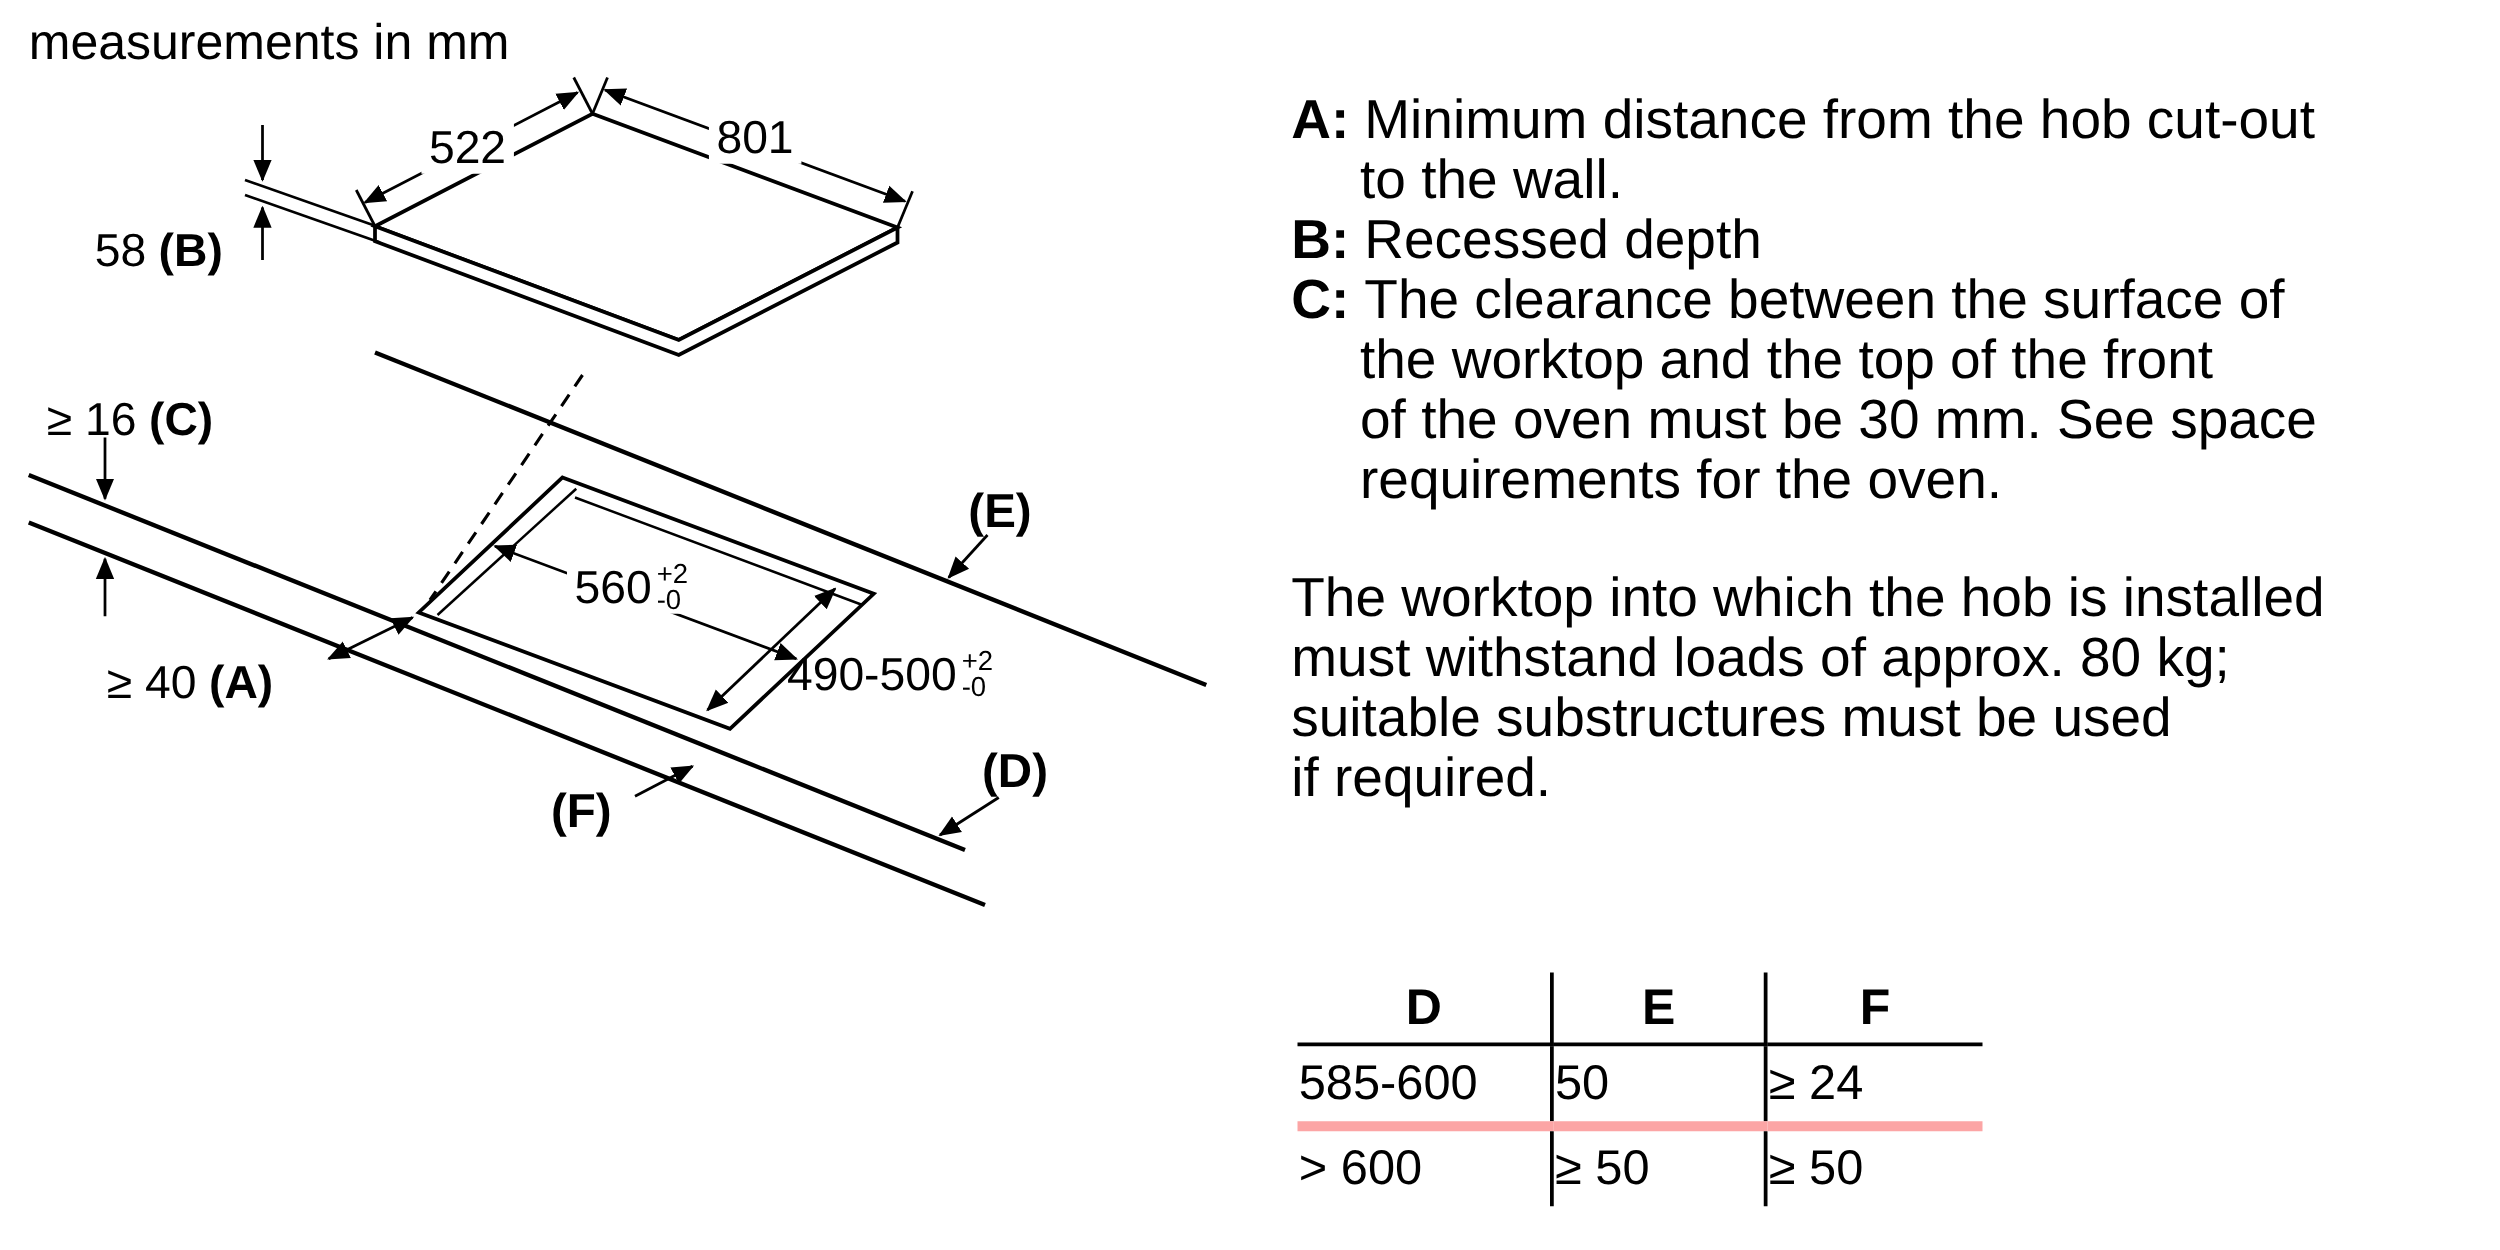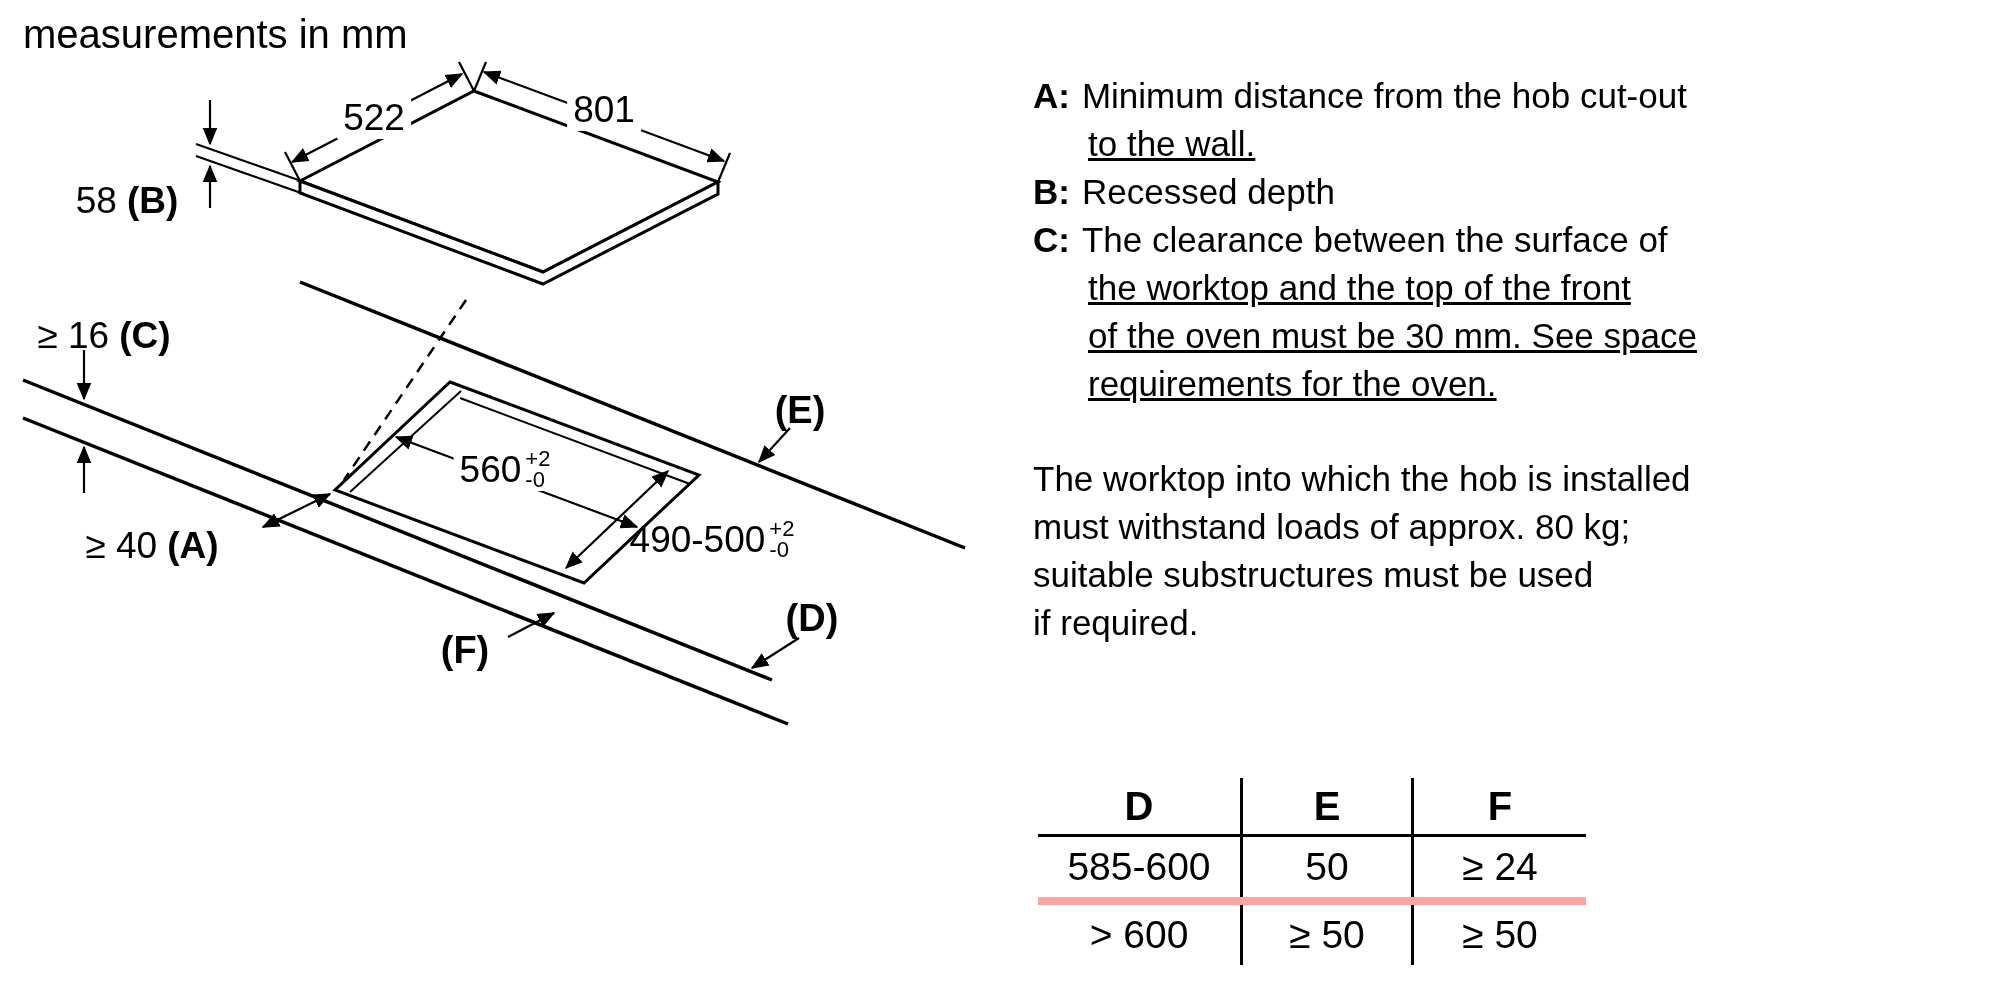--- a/index.html
+++ b/index.html
@@ -15,29 +15,29 @@
     font-size:37px;white-space:nowrap;display:inline-flex;align-items:flex-end;
   }
   .bgw{background:#ffffff;padding:0 6px;}
   .dim-label b.k{margin-left:10px;}
   .letter{font-weight:bold;font-size:38px;}
   .tol{
     display:inline-flex;flex-direction:column;align-items:flex-start;
     font-size:22px;line-height:21px;margin-left:4px;transform:translateY(-1px);
   }
   .right-col{position:absolute;left:1033px;top:72px;}
-  .legend-line,.para-line{font-size:35px;line-height:48px;white-space:nowrap;}
+  .legend-line,.para-line{font-size:44px;line-height:48px;white-space:nowrap;}
   .legend-line .k{font-weight:bold;}
   .legend-line .sep{margin-right:12px;}
-  .cont{margin-left:55px;text-decoration:underline;}
+  .cont{margin-left:55px;}
   .para{position:absolute;left:1033px;top:455px;}
   .tbl-wrap{position:absolute;left:1038px;top:778px;}
   table{border-collapse:collapse;font-size:39px;}
   th{font-size:40px;font-weight:bold;height:54px;border-bottom:3px solid #000;}
-  td{height:58px;text-align:center;vertical-align:middle;}
+  td{height:58px;vertical-align:middle;}
   th{text-align:center;vertical-align:middle;}
   .c1{width:200px;border-right:3px solid #000;}
   .c2{width:166px;border-right:3px solid #000;}
   .c3{width:170px;}
   .r2 td{border-top:8px solid #fca5a5;}
 </style>
 </head>
 <body>
 
 <svg width="1010" height="1000" viewBox="0 0 1010 1000" style="position:absolute;left:0;top:0">

